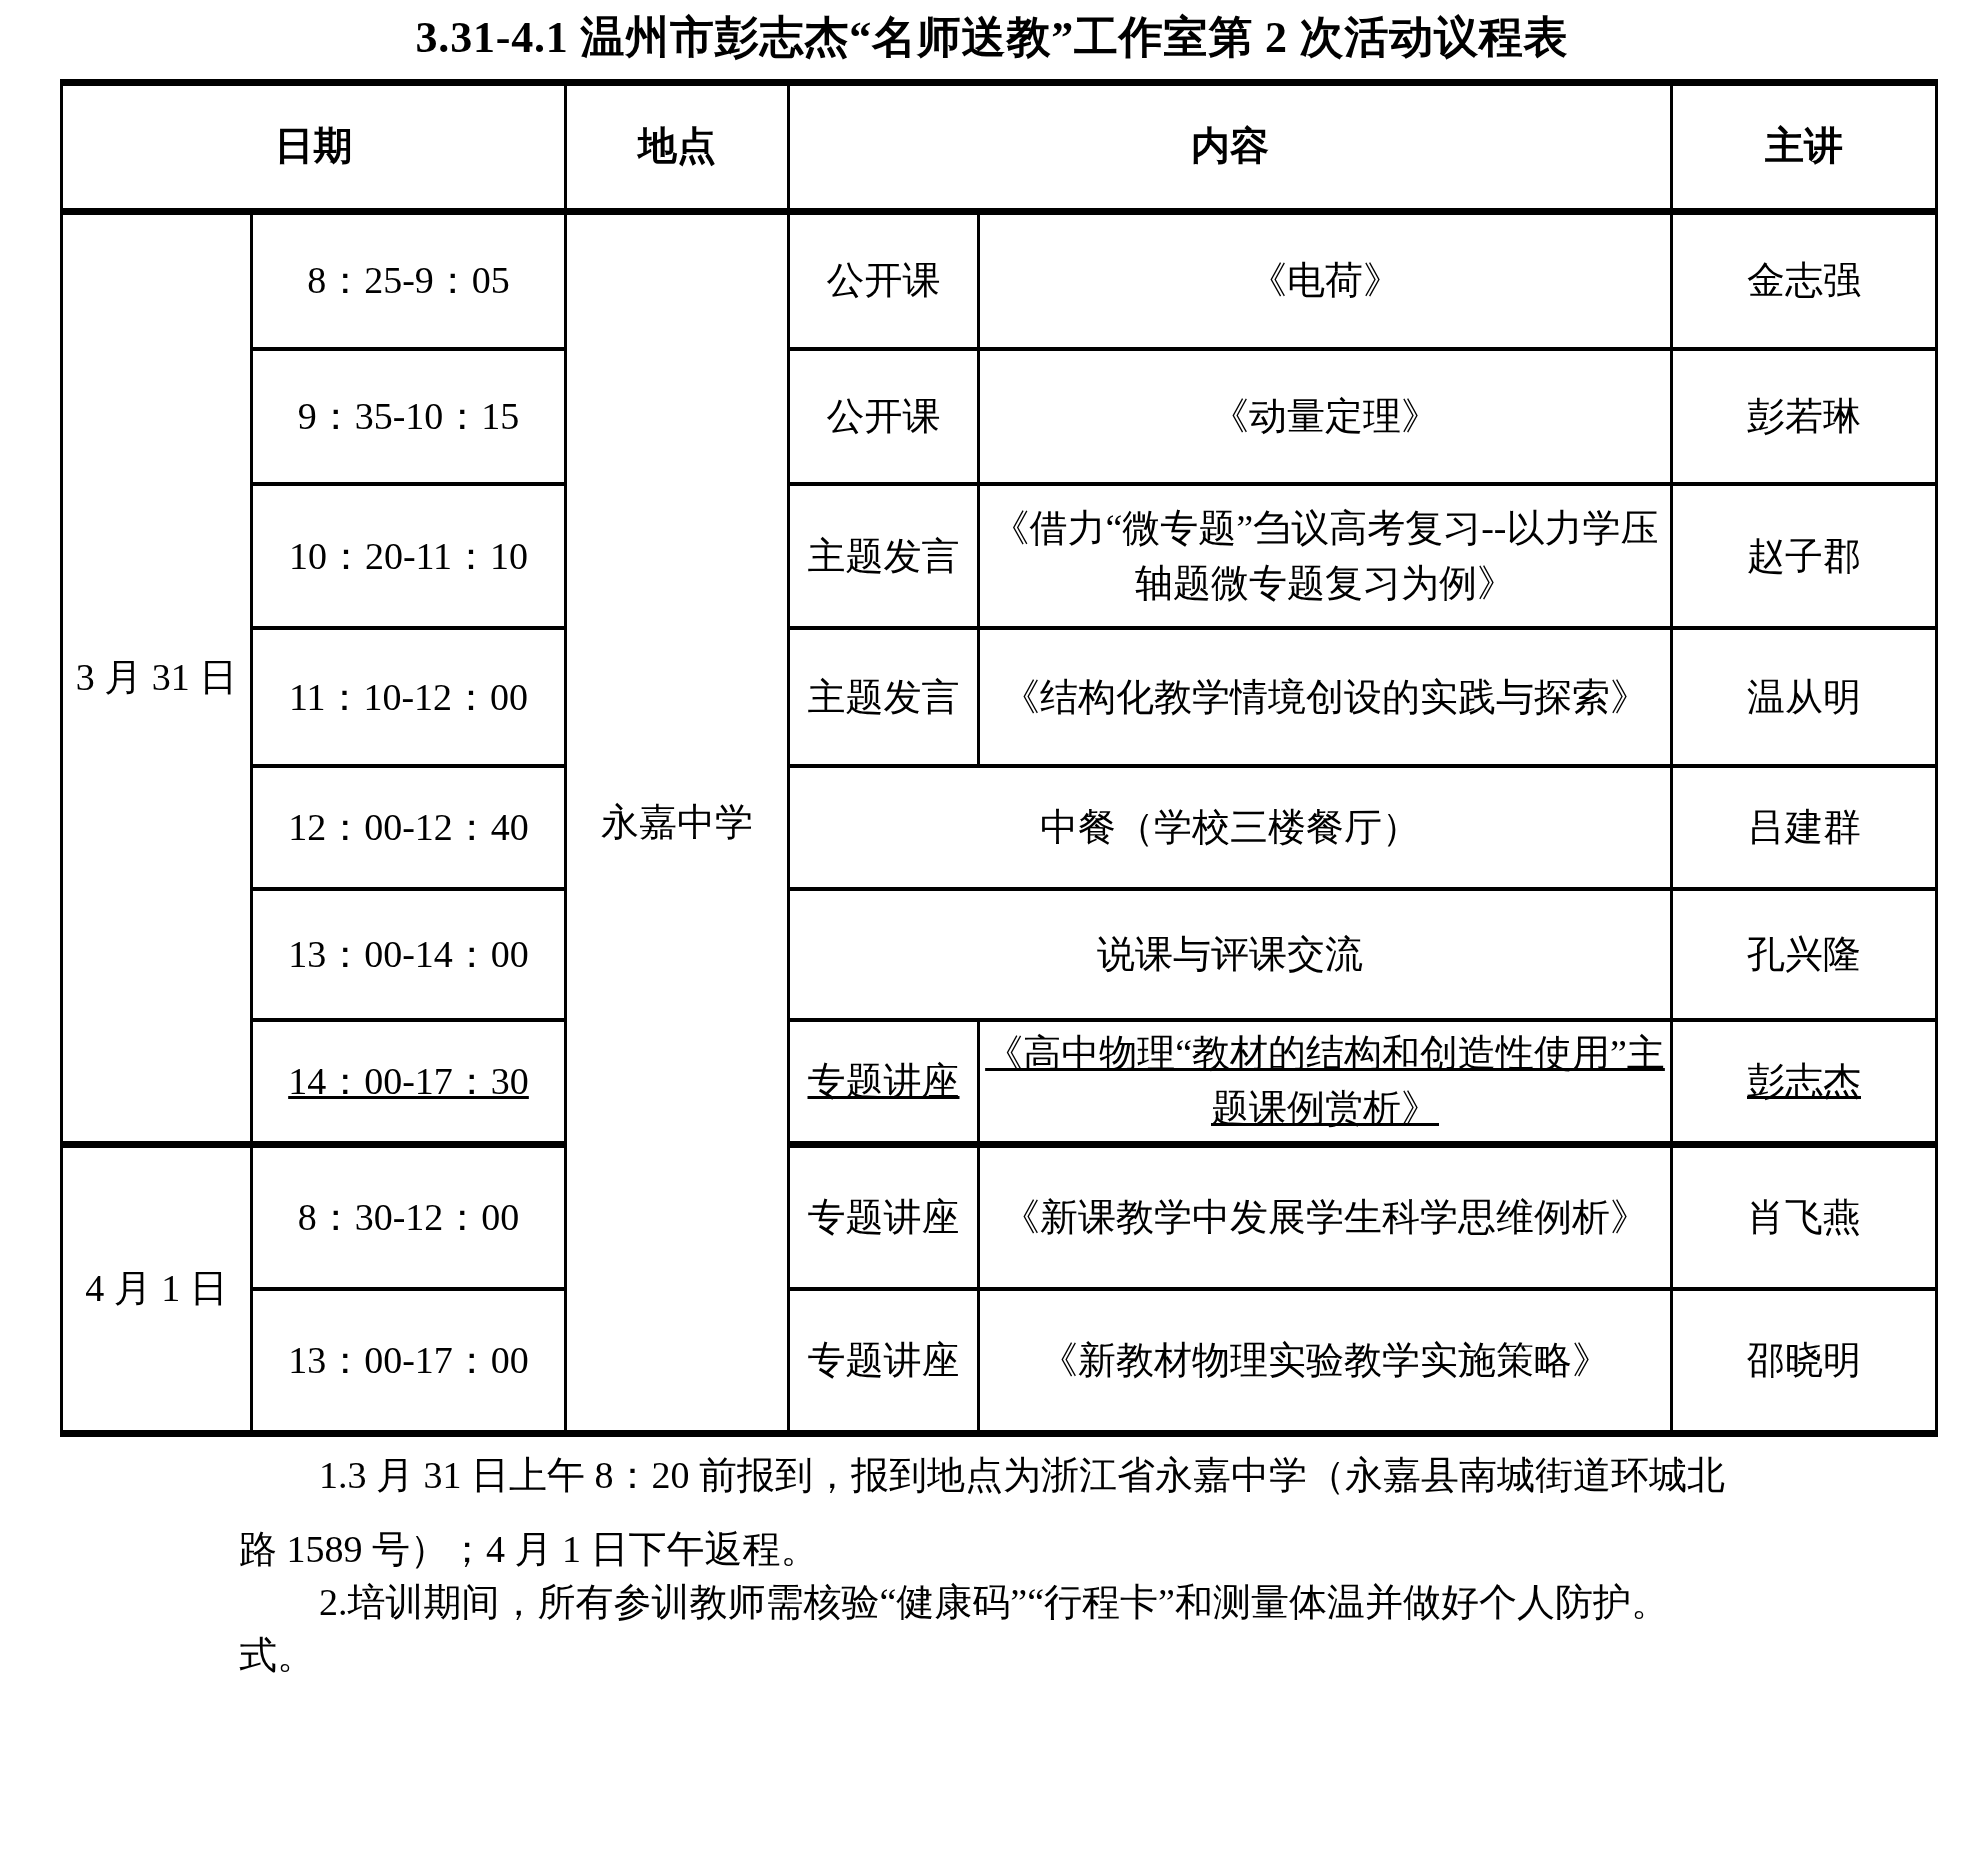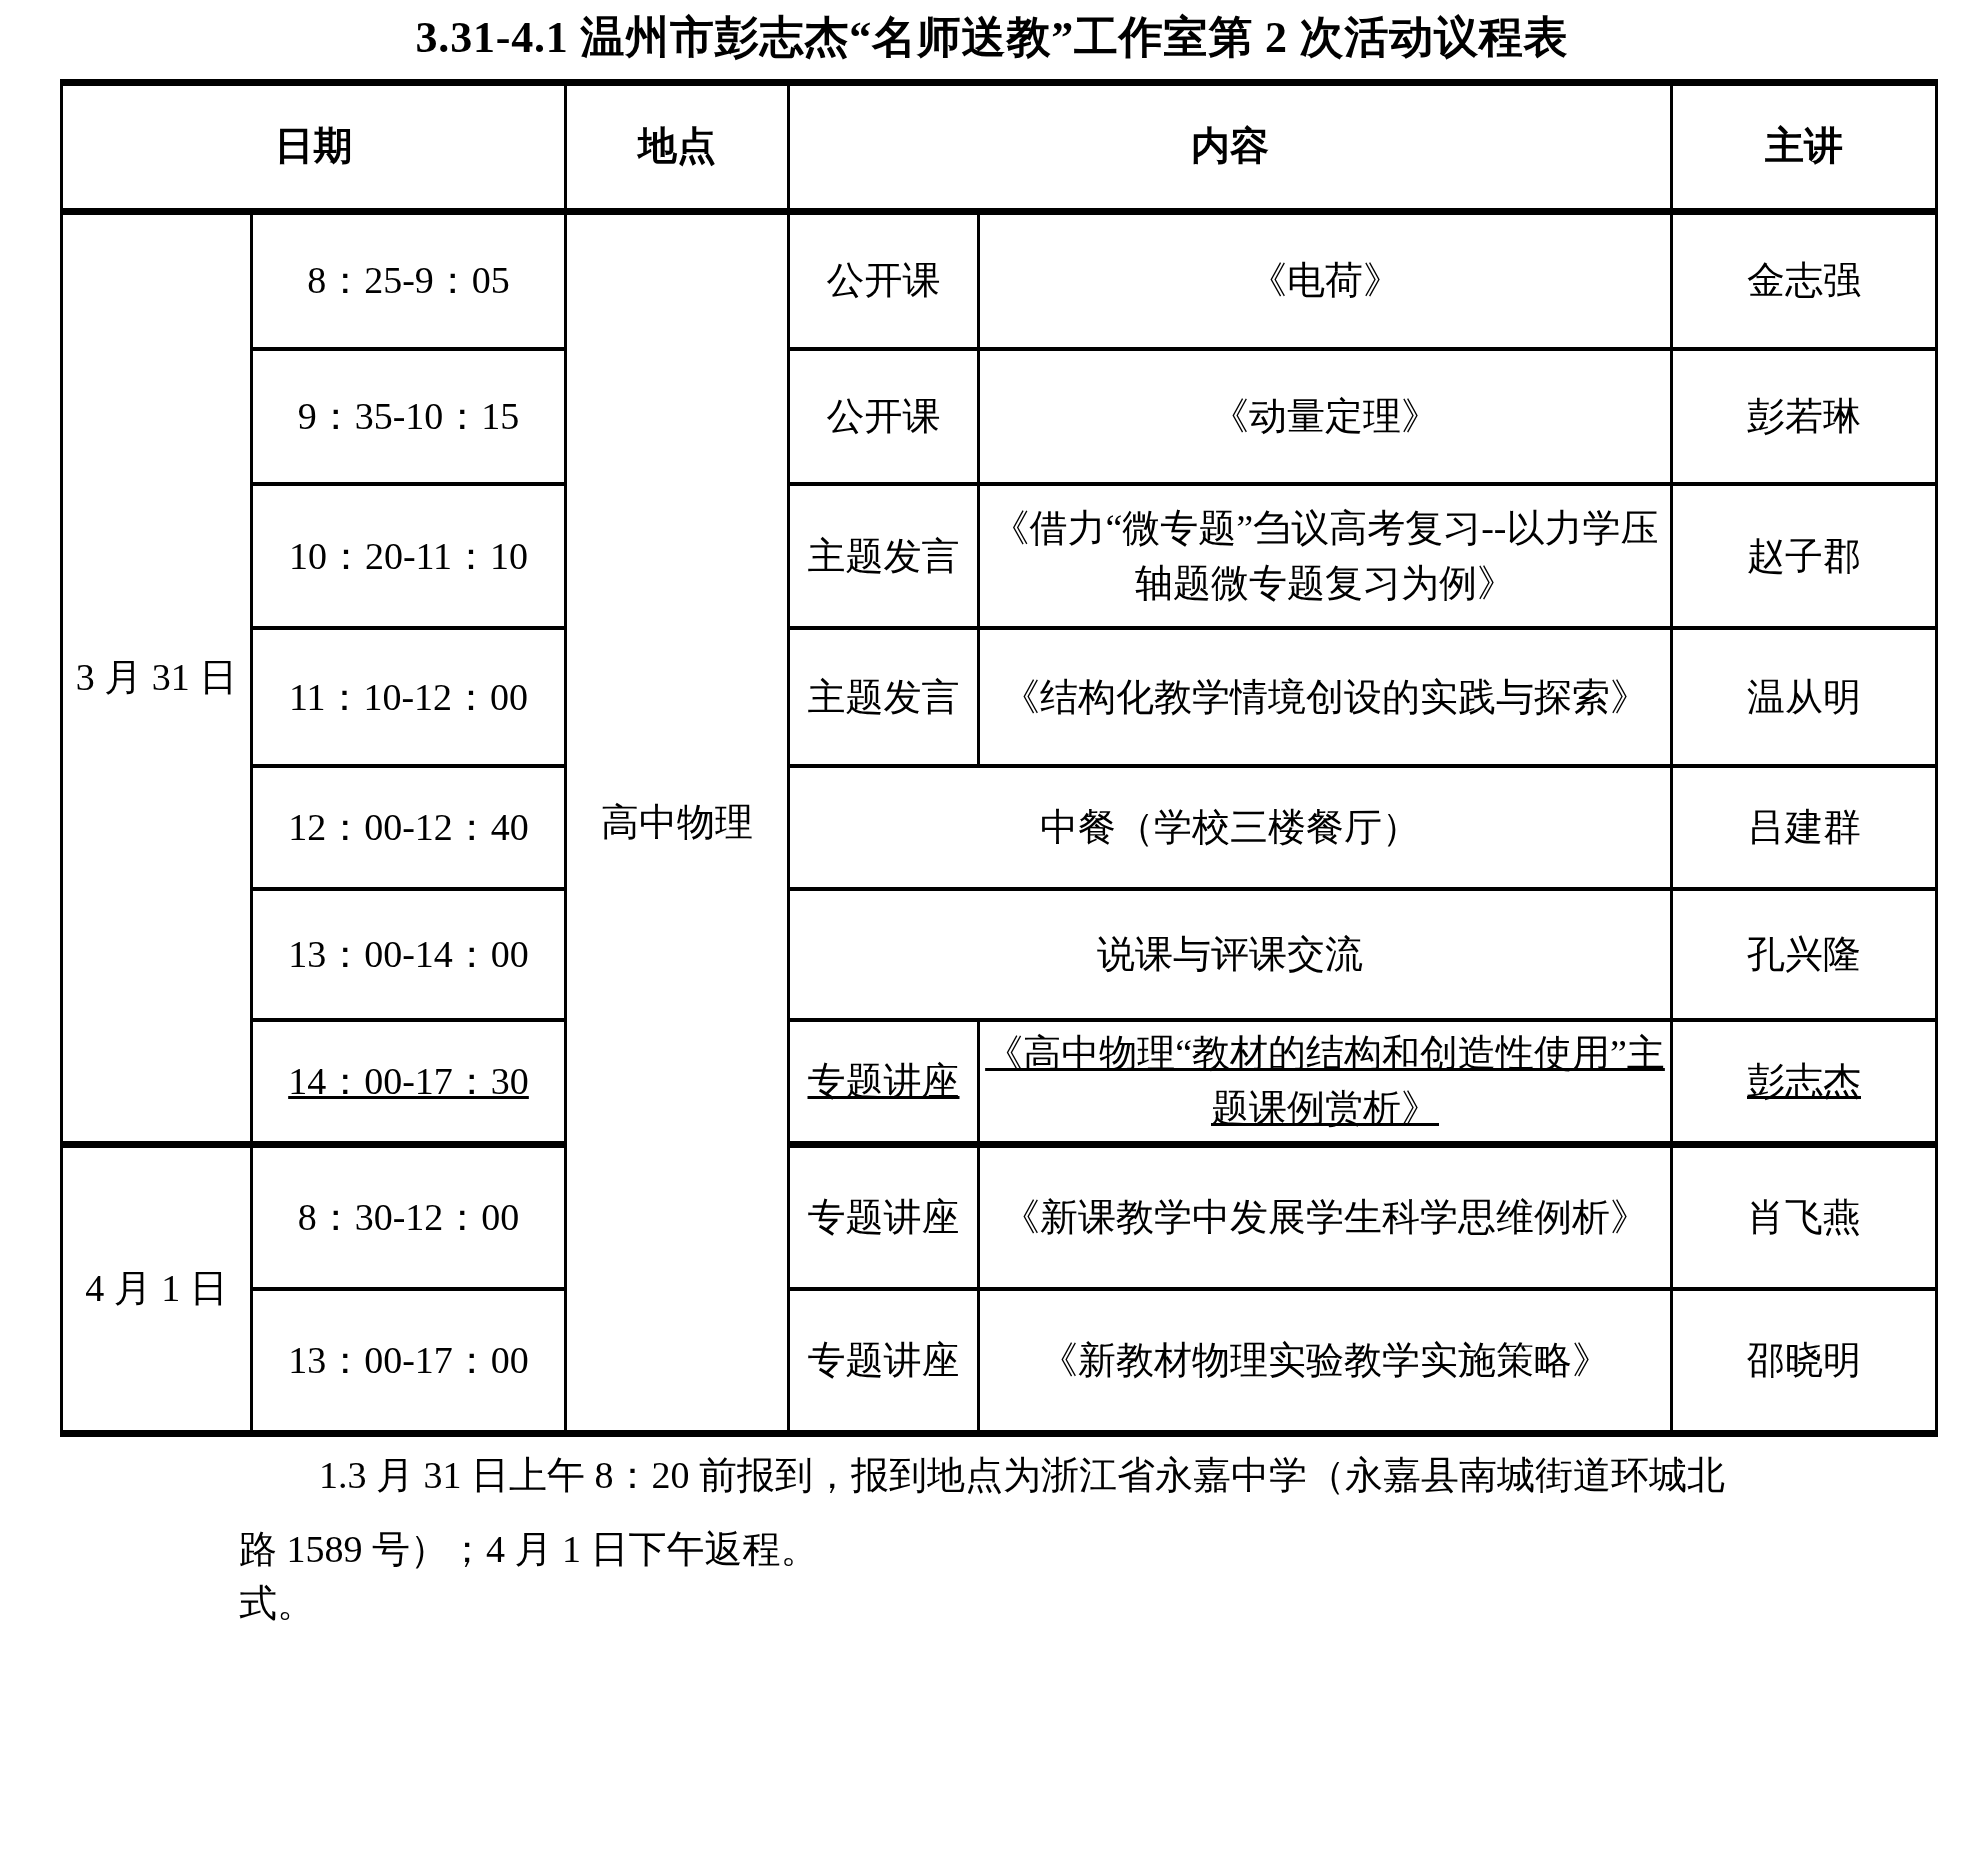--- a/index.html
+++ b/index.html
@@ -85,21 +85,21 @@
       <th colspan="2">日期</th>
       <th>地点</th>
       <th colspan="2">内容</th>
       <th>主讲</th>
     </tr>
   </thead>
   <tbody>
     <tr class="r0">
       <td rowspan="7" class="sb">3 月 31 日</td>
       <td>8：25-9：05</td>
-      <td rowspan="9">高中物理</td>
+      <td rowspan="9">永嘉中学</td>
       <td>公开课</td>
       <td>《电荷》</td>
       <td>金志强</td>
     </tr>
     <tr class="r1">
       <td>9：35-10：15</td>
       <td>公开课</td>
       <td>《动量定理》</td>
       <td>彭若琳</td>
     </tr>
@@ -143,15 +143,16 @@
       <td>专题讲座</td>
       <td>《新教材物理实验教学实施策略》</td>
       <td>邵晓明</td>
     </tr>
   </tbody>
 </table>
 
 <div class="notes">
   <div class="nl-indent nl-1">1.3 月 31 日上午 8：20 前报到，报到地点为浙江省永嘉中学（永嘉县南城街道环城北</div>
   <div class="nl-flush nl-2">路 1589 号）；4 月 1 日下午返程。</div>
+  <div class="nl-indent nl-3">2.培训期间，所有参训教师需核验“健康码”“行程卡”和测量体温并做好个人防护。</div>
   <div class="nl-flush nl-5">式。</div>
 </div>
 
 
 </body></html>

